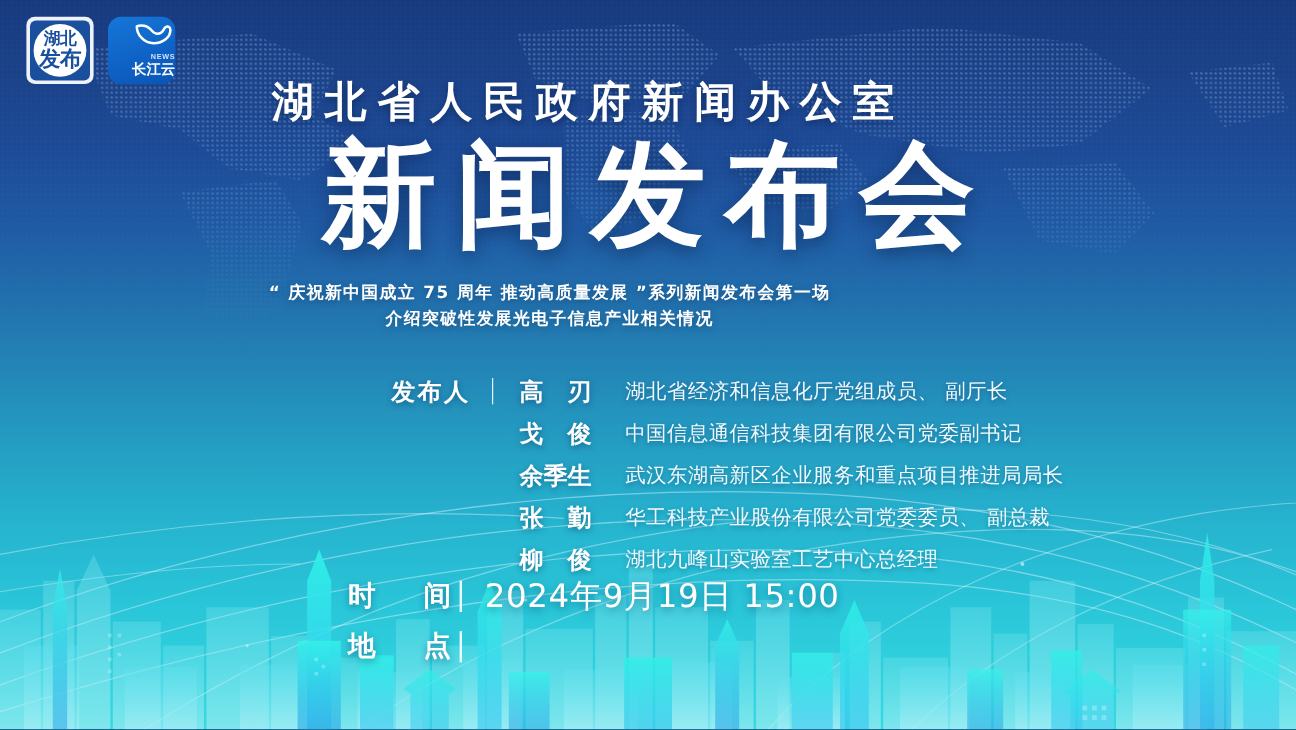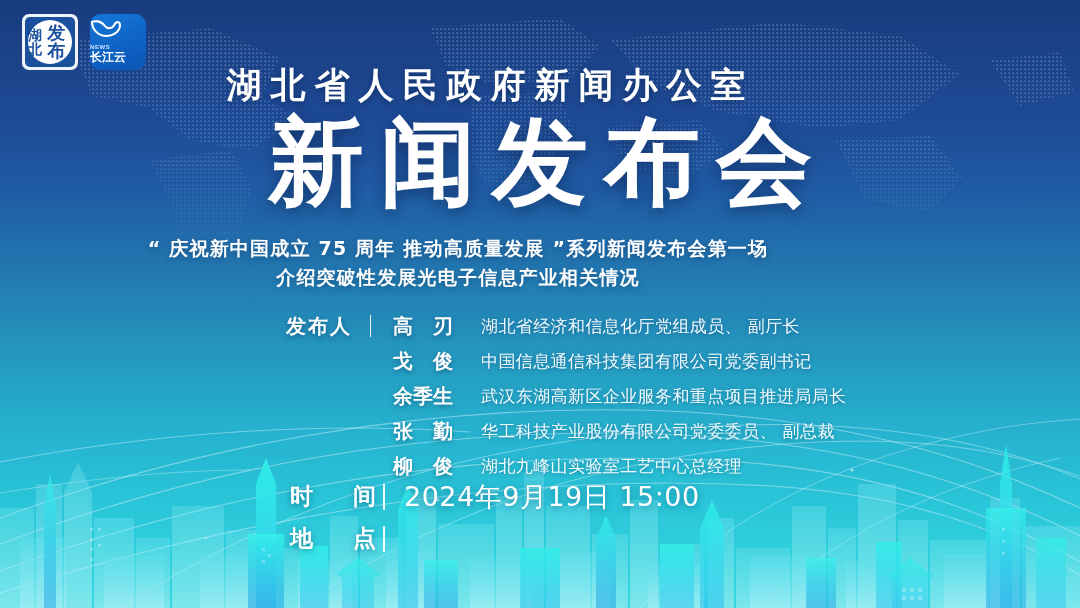--- a/index.html
+++ b/index.html
@@ -58,36 +58,36 @@
   }
   .logo-hb-in{
     width:100%; height:100%; border-radius:5px;
     background:#1a4f9e;
     display:flex; align-items:center; justify-content:center;
     position:relative; overflow:hidden;
   }
   .logo-hb-circle{
     width:44px;height:44px;border-radius:50%;
     background:#fff;
-    display:flex;align-items:center;justify-content:center;
+    display:flex;flex-direction:column;align-items:center;justify-content:center;
     position:relative;
   }
   .logo-hb-t1,.logo-hb-t2{
     font-family:"DejaVu Sans","Liberation Sans",sans-serif;
     font-weight:700; color:#1a4f9e; line-height:1;
     letter-spacing:-0.5px;
   }
   .logo-hb-t1{ font-size:14px; margin-bottom:1px; }
   .logo-hb-t2{ font-size:18px; }
 
   .logo-cj{
     width:56px;height:56px;border-radius:11px;
     background:linear-gradient(160deg,#1577d8 0%,#0f63c6 55%,#0a55b4 100%);
     position:relative; overflow:hidden;
-    display:flex;flex-direction:column;align-items:flex-start;justify-content:center;
+    display:flex;flex-direction:column;align-items:flex-end;justify-content:center;
   }
   .logo-cj-bird{ margin-top:-1px; }
   .logo-cj-news{
     font-size:6px; font-weight:700; color:#cfe3ff; letter-spacing:.6px;
     margin-top:0px; line-height:1;
   }
   .logo-cj-txt{
     font-family:"DejaVu Sans","Liberation Sans",sans-serif;
     font-size:12px; font-weight:700; color:#fff; line-height:1;
     letter-spacing:0px; margin-top:1px;
@@ -108,34 +108,35 @@
     position:absolute; top:106px; left:0; width:1080px; text-align:center;
     font-family:"DejaVu Sans","Liberation Sans",sans-serif;
     font-size:96px; font-weight:700; color:#ffffff;
     letter-spacing:16px; text-indent:16px; line-height:1.18;
     text-shadow:0 4px 14px rgba(4,22,58,.45);
   }
 
   .sub{
     position:absolute; top:234px; left:0; width:916px; text-align:center;
     font-family:"DejaVu Sans","Liberation Sans",sans-serif;
-    font-size:19px; font-weight:700; color:#ffffff; line-height:1.55;
+    font-size:14px; font-weight:700; color:#ffffff; line-height:1.55;
     letter-spacing:1.2px;
     text-shadow:0 2px 6px rgba(6,40,80,.4);
   }
   .sub .l2{ display:block; }
 
   
   .speakers{
     position:absolute; top:310px; left:0; width:1080px;
   }
   .sp-row{
     display:flex; align-items:center; justify-content:flex-end;
     height:32px; margin-bottom:3px;
     padding-left:286px;
+    margin-left:40px;
   }
   .sp-label{
     width:78px; flex:0 0 78px;
     font-family:"DejaVu Sans","Liberation Sans",sans-serif;
     font-size:20px; font-weight:700; color:#fff; letter-spacing:2px;
     text-align:left;
     text-shadow:0 2px 5px rgba(6,40,80,.45);
   }
   .sp-bar{
     flex:0 0 13px; width:13px; display:flex; justify-content:center;

